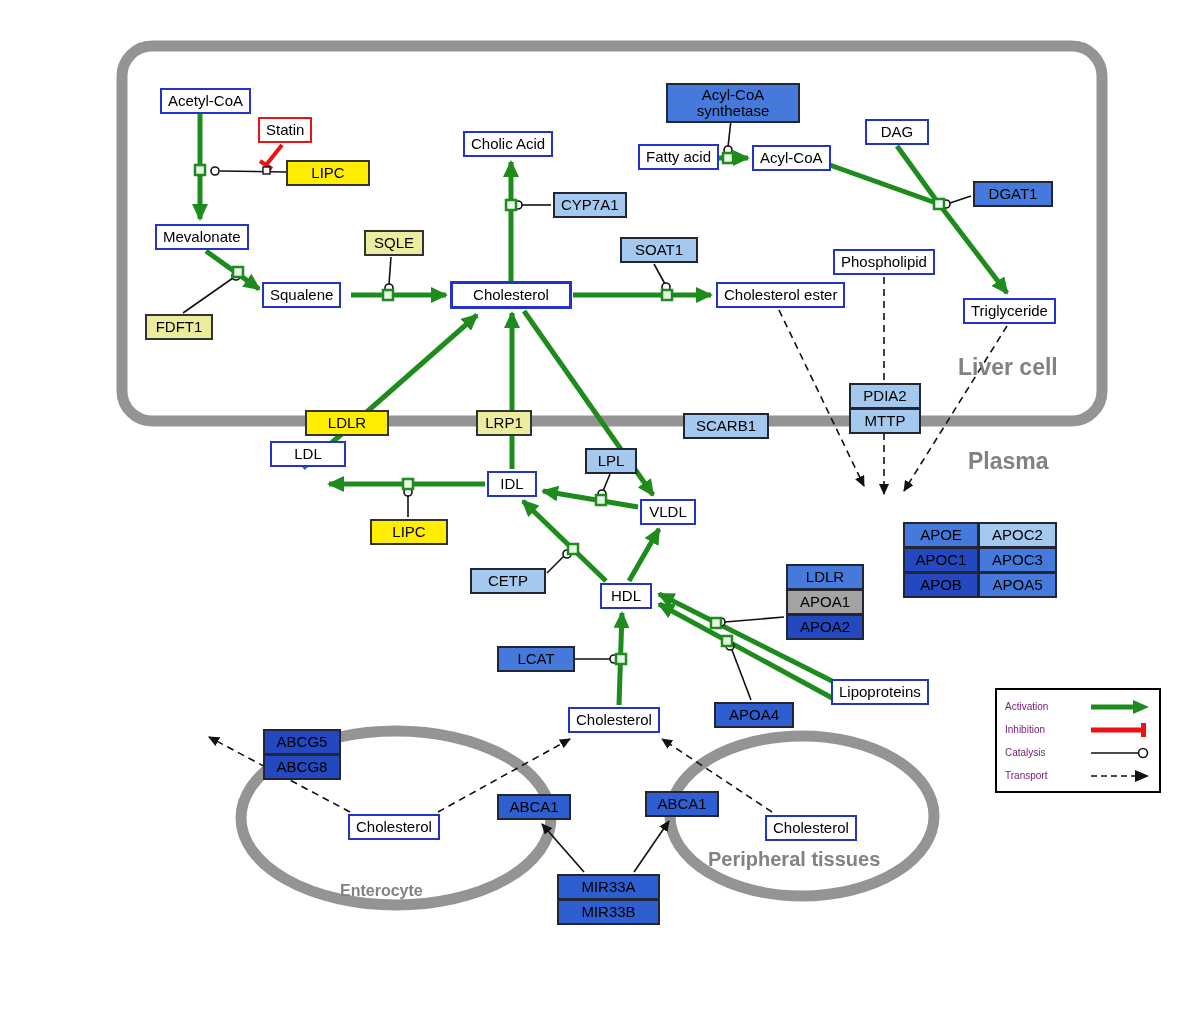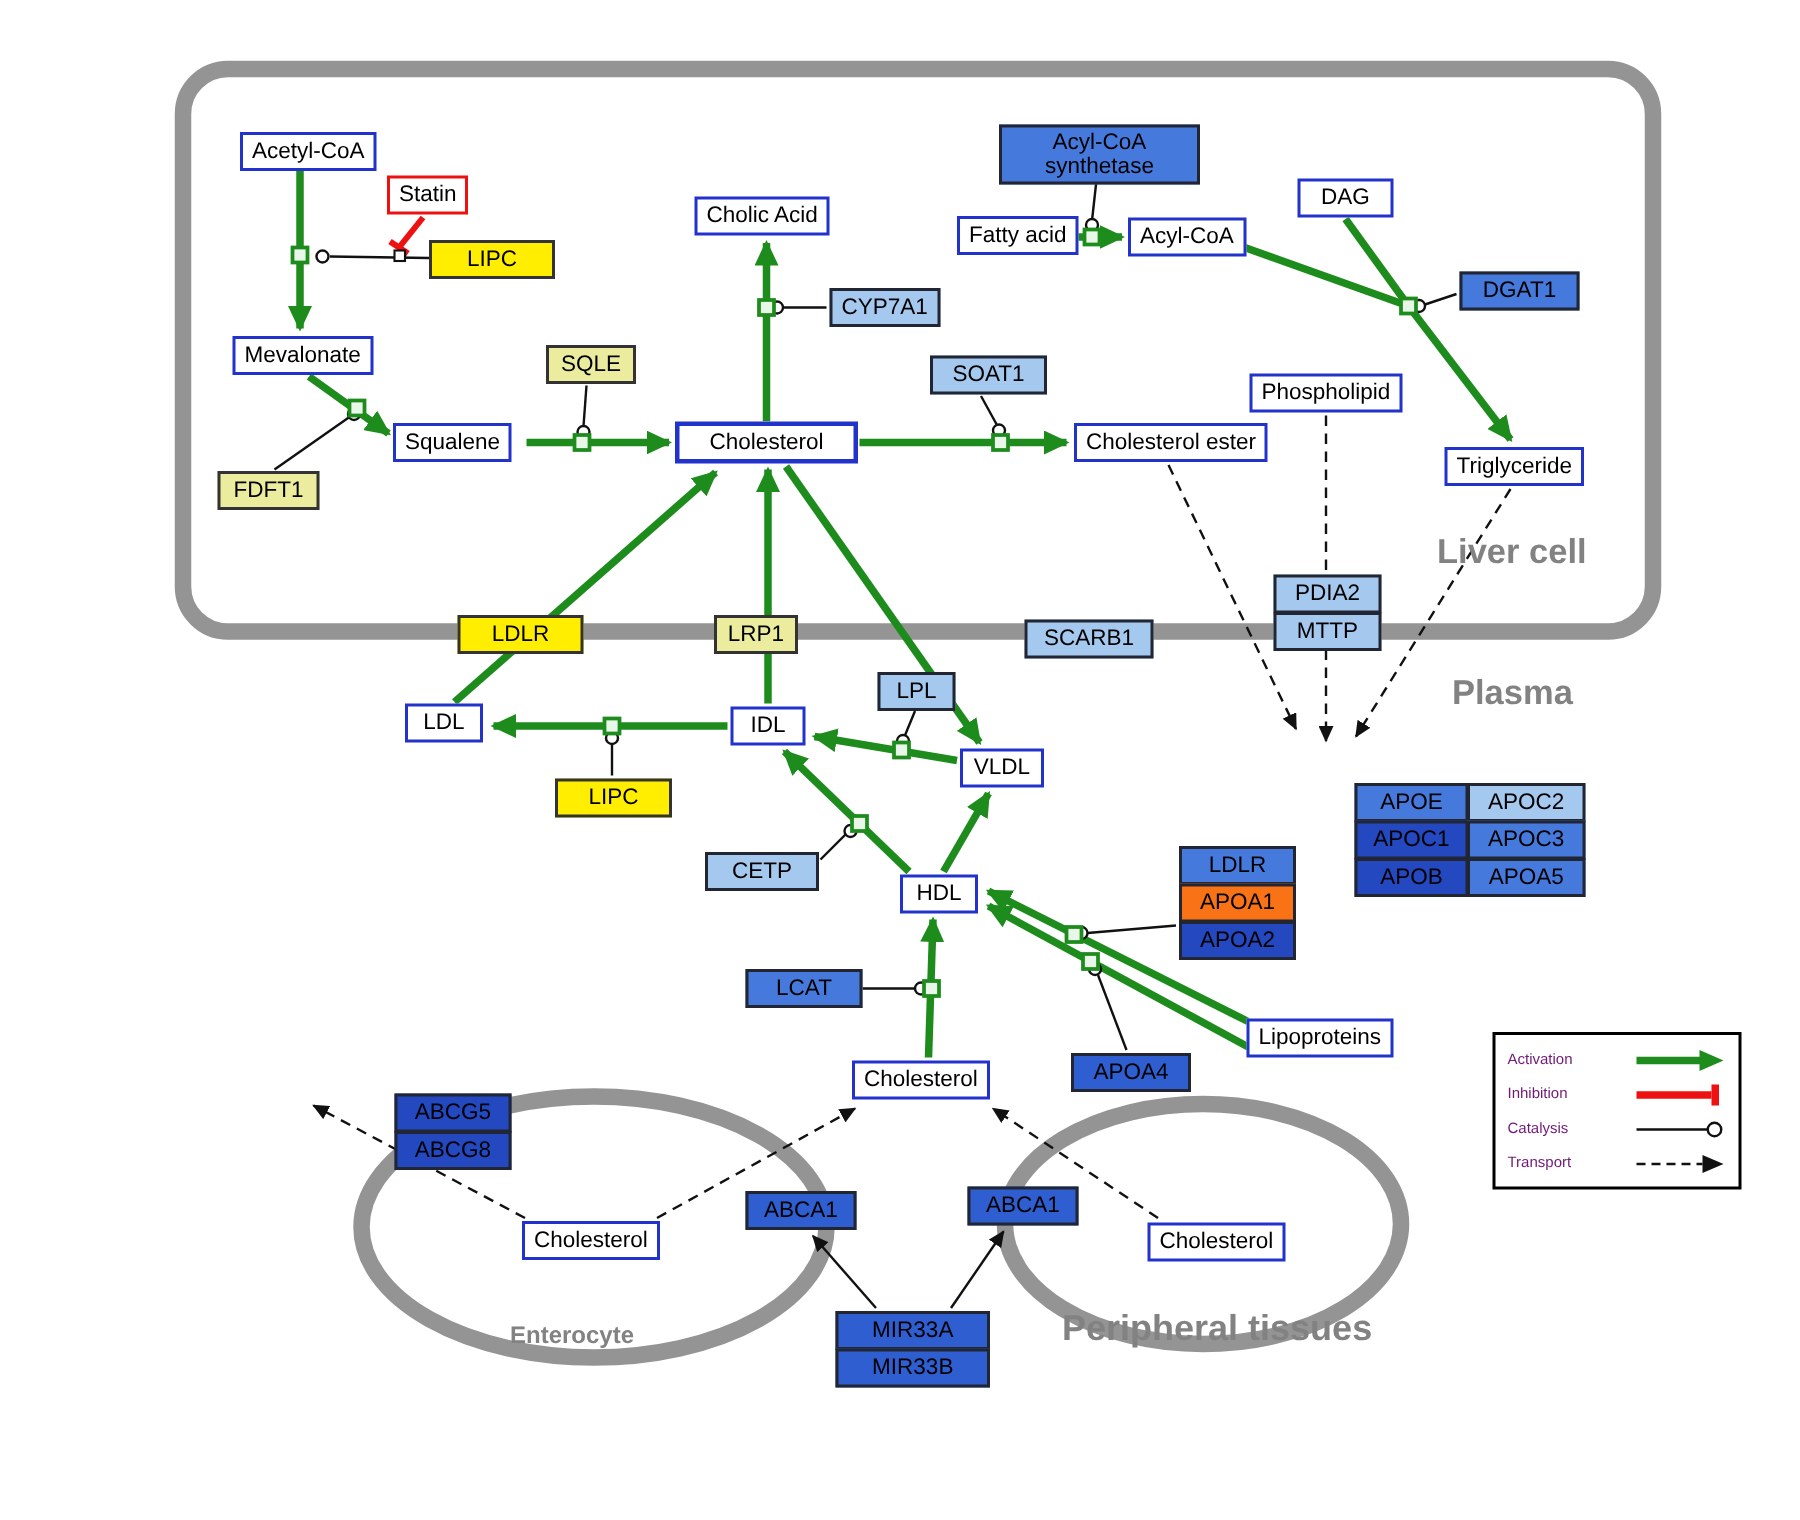--- a/index.html
+++ b/index.html
@@ -7,21 +7,21 @@
          font-family:"Liberation Sans",sans-serif;overflow:hidden}
   svg.layer{position:absolute;left:0;top:0}
   .node{position:absolute;box-sizing:border-box;border:2px solid #2233cc;background:#fff;
         color:#000;font-size:15px;line-height:16px;padding:3px 6px;text-align:center;
         white-space:nowrap;z-index:5}
   .thick{border-width:3px}
   .red{border-color:#ee1111}
   .yellow{background:#ffee00;border-color:#333}
   .paleyellow{background:#ecec9e;border-color:#333}
   .lblue{background:#a4c8ee;border-color:#222633}
-  .mlblue{background:#f97316;border-color:#222633}
+  .mlblue{background:#a3a3a3;border-color:#222633}
   .mblue{background:#4679dc;border-color:#222633}
   .blue{background:#2e5ecf;border-color:#222633}
   .dblue{background:#2348c0;border-color:#222633}
   .wrap{white-space:normal;padding:2px 17px;width:134px}
   .rlabel{position:absolute;color:#828282;font-weight:bold;z-index:4}
   .legend{position:absolute;left:995px;top:688px;width:166px;box-sizing:border-box;
           border:2px solid #000;background:#fff;padding:5px 8px 4px 8px;z-index:6}
   .lrow{display:flex;align-items:center;justify-content:space-between;height:23px;font-size:10px;color:#701a75}
 </style>
 </head>
@@ -127,21 +127,21 @@
       <rect x="568" y="544" width="10" height="10"></rect>
       <rect x="711" y="618" width="10" height="10"></rect>
       <rect x="722" y="636" width="10" height="10"></rect>
       <rect x="616" y="654" width="10" height="10"></rect>
     </g>
   </svg>
 
   <div class="rlabel" style="left:958px;top:354px;font-size:23px">Liver cell</div>
   <div class="rlabel" style="left:968px;top:448px;font-size:23px">Plasma</div>
   <div class="rlabel" style="left:340px;top:882px;font-size:16px">Enterocyte</div>
-  <div class="rlabel" style="left:708px;top:872px;font-size:24px">Peripheral tissues</div>
+  <div class="rlabel" style="left:708px;top:848px;font-size:20px">Peripheral tissues</div>
 
   <div class="node" style="left:160px;top:88px">Acetyl-CoA</div>
   <div class="node red" style="left:258px;top:117px">Statin</div>
   <div class="node yellow" style="left:286px;top:160px;width:84px">LIPC</div>
   <div class="node" style="left:155px;top:224px">Mevalonate</div>
   <div class="node" style="left:463px;top:131px">Cholic Acid</div>
   <div class="node mblue wrap" style="left:666px;top:83px">Acyl-CoA synthetase</div>
   <div class="node" style="left:638px;top:144px">Fatty acid</div>
   <div class="node" style="left:752px;top:145px">Acyl-CoA</div>
   <div class="node" style="left:865px;top:119px;width:64px">DAG</div>
@@ -155,21 +155,21 @@
   <div class="node" style="left:833px;top:249px">Phospholipid</div>
   <div class="node" style="left:963px;top:298px">Triglyceride</div>
   <div class="node paleyellow" style="left:145px;top:314px;width:68px">FDFT1</div>
 
   <div class="node yellow" style="left:305px;top:410px;width:84px">LDLR</div>
   <div class="node paleyellow" style="left:476px;top:410px;width:56px">LRP1</div>
   <div class="node lblue" style="left:683px;top:413px;width:86px">SCARB1</div>
   <div class="node lblue" style="left:849px;top:383px;width:72px">PDIA2</div>
   <div class="node lblue" style="left:849px;top:408px;width:72px">MTTP</div>
 
-  <div class="node" style="left:270px;top:469px;width:52px">LDL</div>
+  <div class="node" style="left:270px;top:441px;width:76px">LDL</div>
   <div class="node" style="left:487px;top:471px;width:50px">IDL</div>
   <div class="node lblue" style="left:585px;top:448px;width:52px">LPL</div>
   <div class="node" style="left:640px;top:499px;width:56px">VLDL</div>
   <div class="node yellow" style="left:370px;top:519px;width:78px">LIPC</div>
   <div class="node lblue" style="left:470px;top:568px;width:76px">CETP</div>
   <div class="node" style="left:600px;top:583px;width:52px">HDL</div>
 
   <div class="node mblue" style="left:903px;top:522px;width:76px">APOE</div>
   <div class="node lblue" style="left:978px;top:522px;width:79px">APOC2</div>
   <div class="node dblue" style="left:903px;top:547px;width:76px">APOC1</div>

